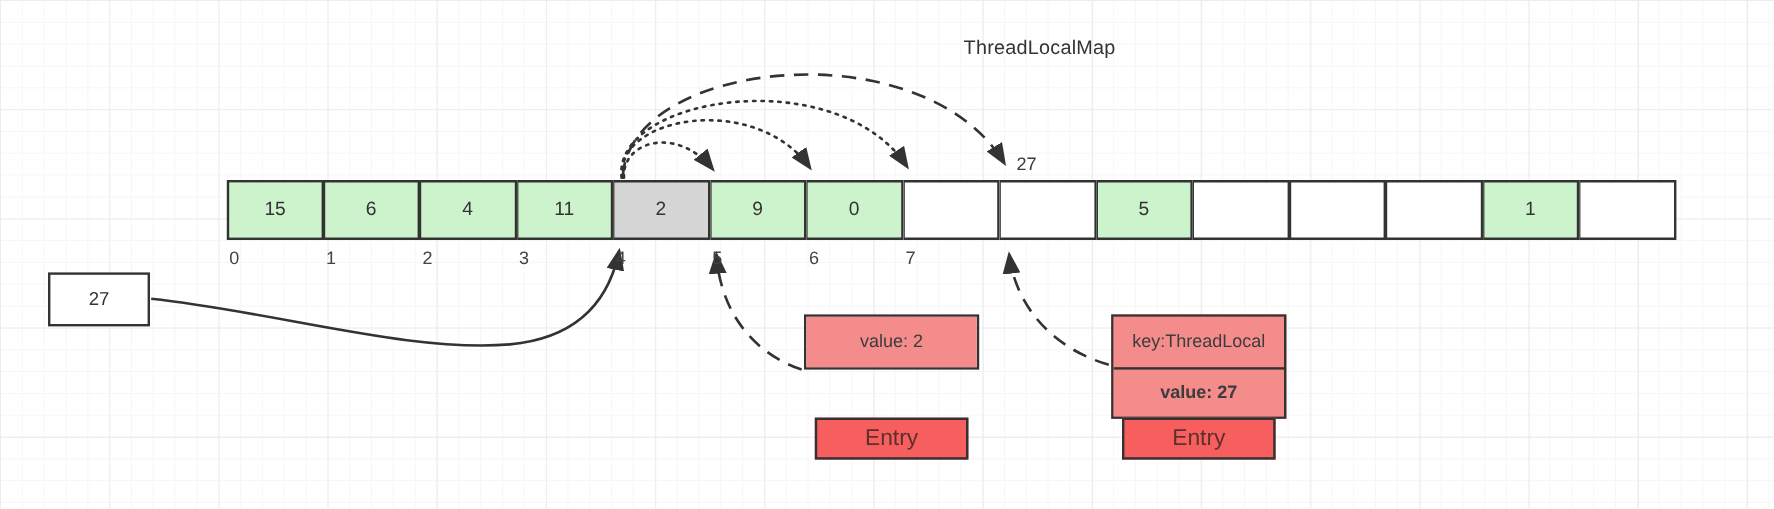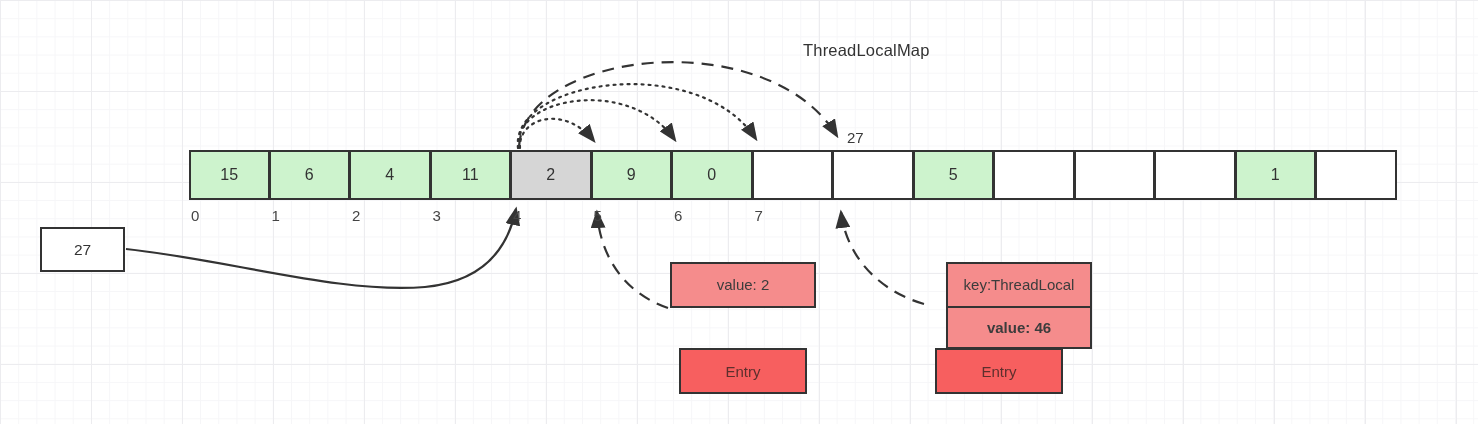--- a/index.html
+++ b/index.html
@@ -37,21 +37,21 @@
   svg.arrows path.link {
     fill: none;
     stroke: var(--line);
     stroke-width: 2.2;
   }
   svg.arrows path.dotted { stroke-dasharray: 2 5; stroke-linecap: round; }
   svg.arrows path.dashed { stroke-dasharray: 12 8; }
 
   .diagram-title {
     position: absolute;
-    left: 803px; top: 41px;
+    left: 803px; top: 31px;
     font-size: 16.5px;
     color: #333;
     letter-spacing: 0.2px;
   }
 
   .top-probe-label {
     position: absolute;
     left: 847px; top: 129px;
     font-size: 15px;
     color: #3a3a3a;
@@ -114,31 +114,31 @@
     height: 41.5px;
     display: flex;
     align-items: center;
     justify-content: center;
     font-size: 15px;
     color: #3c3c3c;
     background: var(--pink);
   }
   .entry-box .entry-row + .entry-row { border-top: 2px solid var(--line); font-weight: bold; }
   .entry-a { left: 670px; top: 262px; }
-  .entry-b { left: 926px; top: 262px; margin-left: 20px; }
+  .entry-b { left: 926px; top: 262px; }
 
   .entry-footer {
     position: absolute;
-    width: 128px; height: 46px;
+    width: 128px; height: 35px;
     border: 2px solid var(--line);
     background: var(--red);
     display: flex;
     align-items: center;
     justify-content: center;
-    font-size: 15px;
+    font-size: 19px;
     color: #5e2f2d;
   }
   .entry-footer-a { left: 679px; top: 348px; }
   .entry-footer-b { left: 935px; top: 348px; }
 </style>
 </head>
 <body>
 
 <div id="canvas">
 
@@ -198,17 +198,17 @@
     <span>27</span>
   </div>
 
   <div class="entry-box entry-a">
     <div class="entry-row">value: 2</div>
   </div>
   <div class="entry-footer entry-footer-a">Entry</div>
 
   <div class="entry-box entry-b">
     <div class="entry-row">key:ThreadLocal</div>
-    <div class="entry-row">value: 46</div>
+    <div class="entry-row">value: 27</div>
   </div>
   <div class="entry-footer entry-footer-b">Entry</div>
 
 </div>
 
 </body></html>

